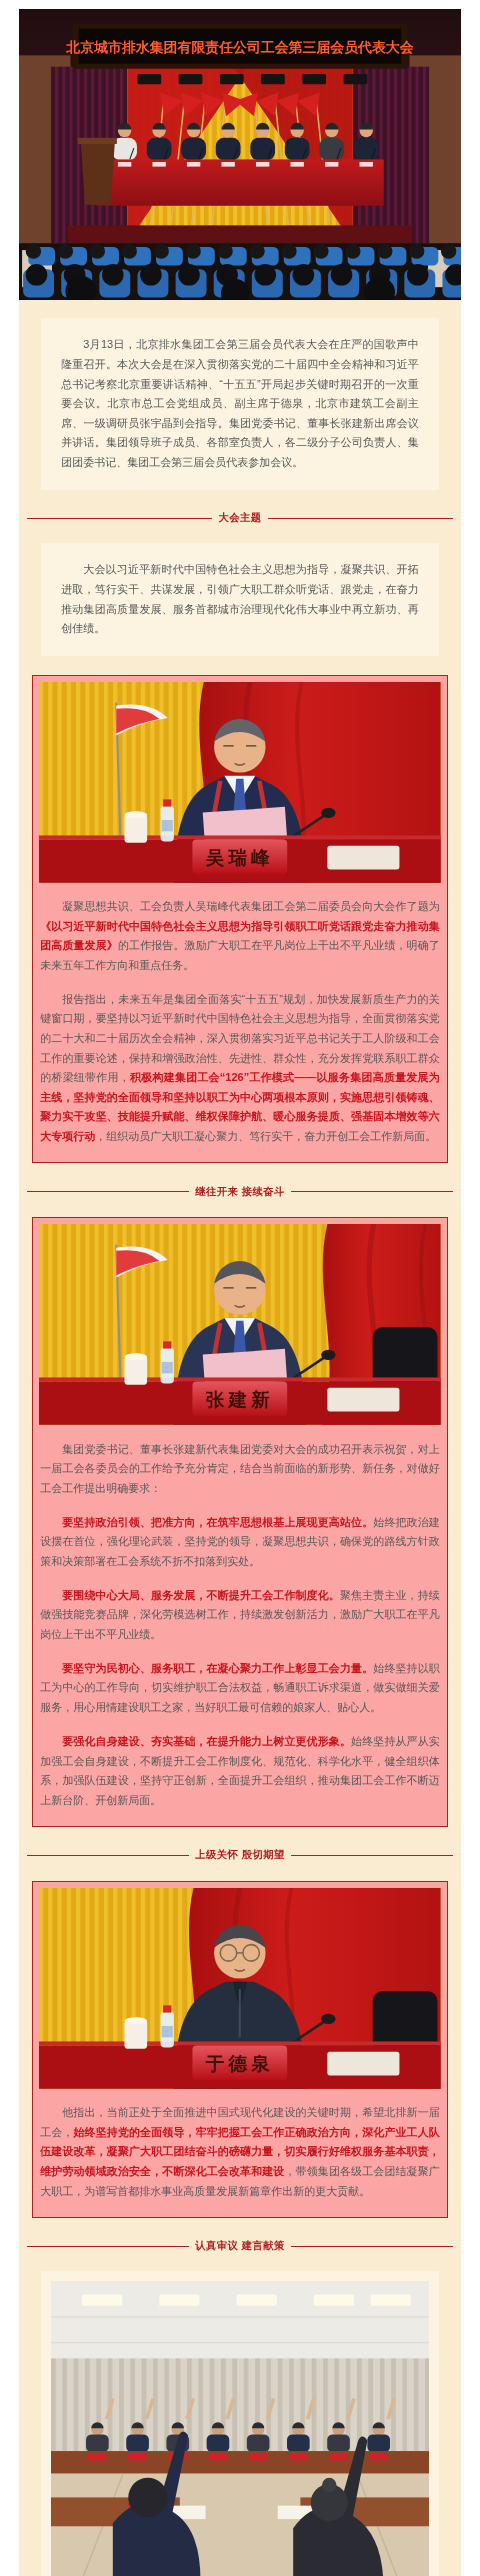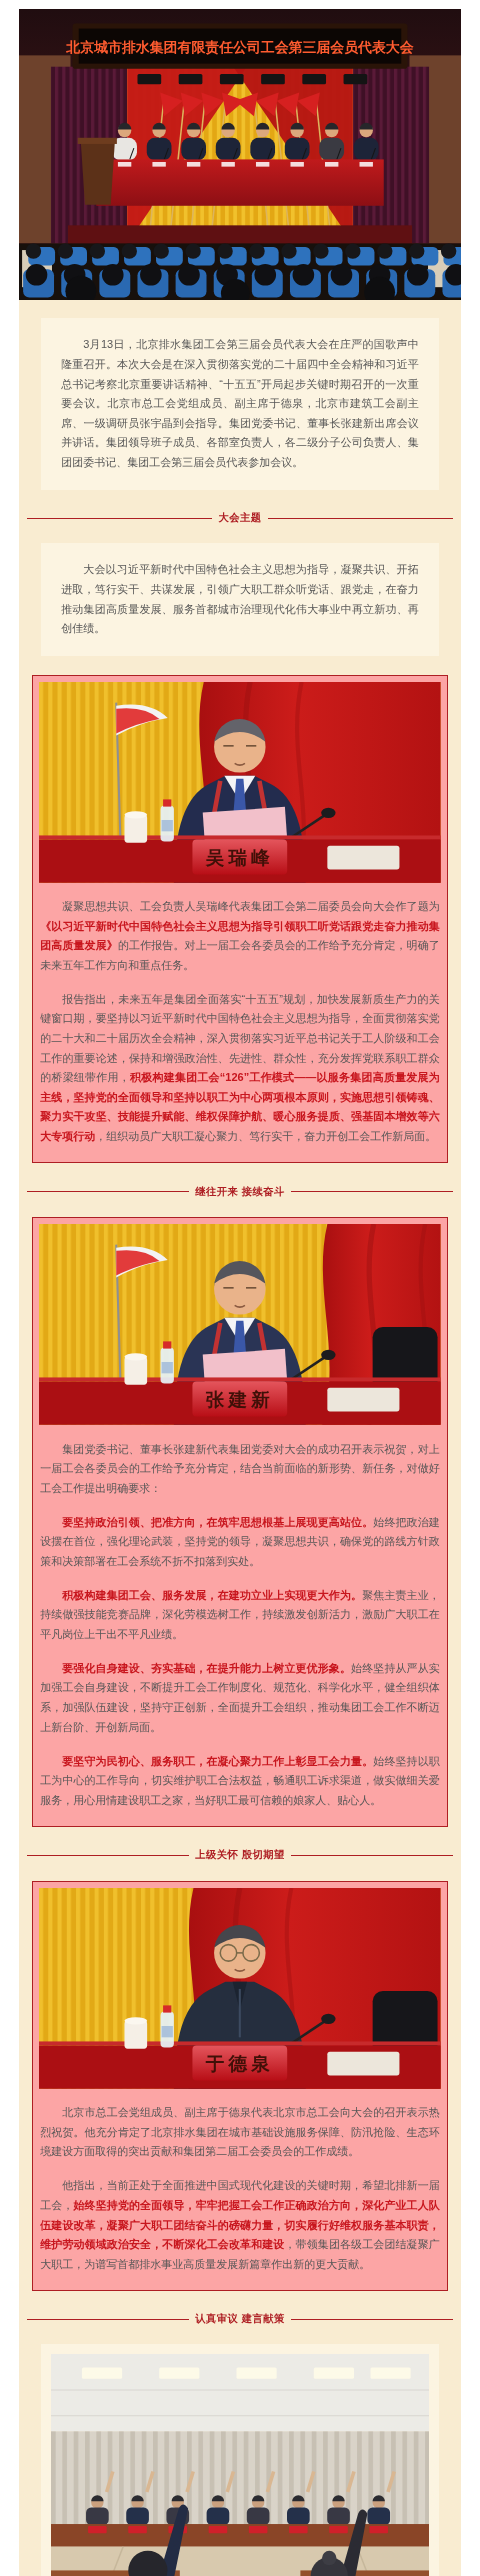--- a/index.html
+++ b/index.html
@@ -239,21 +239,21 @@
  <rect x="166" y="258" width="44" height="54" rx="6" fill="#f5efe6"></rect>
             <ellipse cx="188" cy="258" rx="22" ry="7" fill="#fbf7ef"></ellipse>
  <rect x="236" y="240" width="26" height="70" rx="8" fill="#e6f2f8" opacity="0.92"></rect>
             <rect x="241" y="228" width="16" height="14" fill="#d62a2a"></rect>
             <rect x="238" y="268" width="22" height="22" fill="#9db8d8" opacity="0.8"></rect>
  <rect x="560" y="318" width="140" height="46" rx="5" fill="#ece6db"></rect>
  <rect x="298" y="306" width="184" height="68" rx="8" fill="url(#spPlate5)"></rect>
  <text x="390" y="354" text-anchor="middle" font-size="36" font-weight="bold" letter-spacing="8" fill="#401008" font-family="&quot;DejaVu Serif&quot;,serif">吴瑞峰</text>
 </svg>
         </div>
-        <p class="para"><span class="tx">凝聚思想共识、工会负责人吴瑞峰代表集团工会第二届委员会向大会作了题为</span><span class="rb">《以习近平新时代中国特色社会主义思想为指导引领职工听党话跟党走奋力推动集团高质量发展》</span><span class="tx">的工作报告。对上一届工会各委员会的工作给予充分肯定，明确了未来五年工作方向和重点任务。</span></p>
+        <p class="para"><span class="tx">凝聚思想共识、工会负责人吴瑞峰代表集团工会第二届委员会向大会作了题为</span><span class="rb">《以习近平新时代中国特色社会主义思想为指导引领职工听党话跟党走奋力推动集团高质量发展》</span><span class="tx">的工作报告。激励广大职工在平凡岗位上干出不平凡业绩，明确了未来五年工作方向和重点任务。</span></p>
         <p class="para"><span class="tx">报告指出，未来五年是集团全面落实“十五五”规划，加快发展新质生产力的关键窗口期，要坚持以习近平新时代中国特色社会主义思想为指导，全面贯彻落实党的二十大和二十届历次全会精神，深入贯彻落实习近平总书记关于工人阶级和工会工作的重要论述，保持和增强政治性、先进性、群众性，充分发挥党联系职工群众的桥梁纽带作用，</span><span class="rb">积极构建集团工会“126”工作模式——以服务集团高质量发展为主线，坚持党的全面领导和坚持以职工为中心两项根本原则，实施思想引领铸魂、聚力实干攻坚、技能提升赋能、维权保障护航、暖心服务提质、强基固本增效等六大专项行动</span><span class="tx">，组织动员广大职工凝心聚力、笃行实干，奋力开创工会工作新局面。</span></p>
       </div>
       <div class="sec-header">
         <span class="hline"></span>
         <h2 class="sec-title">继往开来 接续奋斗</h2>
         <span class="hline"></span>
       </div>
       <div class="panel">
         <div class="photo-wrap">
           <svg class="photo" viewBox="0 0 780 390" preserveAspectRatio="none" xmlns="http://www.w3.org/2000/svg">
@@ -299,23 +299,23 @@
  <rect x="236" y="240" width="26" height="70" rx="8" fill="#e6f2f8" opacity="0.92"></rect>
             <rect x="241" y="228" width="16" height="14" fill="#d62a2a"></rect>
             <rect x="238" y="268" width="22" height="22" fill="#9db8d8" opacity="0.8"></rect>
  <rect x="560" y="318" width="140" height="46" rx="5" fill="#ece6db"></rect>
  <rect x="298" y="306" width="184" height="68" rx="8" fill="url(#spPlate7)"></rect>
  <text x="390" y="354" text-anchor="middle" font-size="36" font-weight="bold" letter-spacing="8" fill="#401008" font-family="&quot;DejaVu Serif&quot;,serif">张建新</text>
 </svg>
         </div>
         <p class="para"><span class="tx">集团党委书记、董事长张建新代表集团党委对大会的成功召开表示祝贺，对上一届工会各委员会的工作给予充分肯定，结合当前面临的新形势、新任务，对做好工会工作提出明确要求：</span></p>
         <p class="para"><span class="rb">要坚持政治引领、把准方向，在筑牢思想根基上展现更高站位。</span><span class="tx">始终把政治建设摆在首位，强化理论武装，坚持党的领导，凝聚思想共识，确保党的路线方针政策和决策部署在工会系统不折不扣落到实处。</span></p>
-        <p class="para"><span class="rb">积极构建集团工会、服务发展，在建功立业上实现更大作为。</span><span class="tx">聚焦主责主业，持续做强技能竞赛品牌，深化劳模选树工作，持续激发创新活力，激励广大职工在平凡岗位上干出不平凡业绩。</span></p>
+        <p class="para"><span class="rb">要围绕中心大局、服务发展，不断提升工会工作制度化。</span><span class="tx">聚焦主责主业，持续做强技能竞赛品牌，深化劳模选树工作，持续激发创新活力，激励广大职工在平凡岗位上干出不平凡业绩。</span></p>
+        <p class="para"><span class="rb">要坚守为民初心、服务职工，在凝心聚力工作上彰显工会力量。</span><span class="tx">始终坚持以职工为中心的工作导向，切实维护职工合法权益，畅通职工诉求渠道，做实做细关爱服务，用心用情建设职工之家，当好职工最可信赖的娘家人、贴心人。</span></p>
         <p class="para"><span class="rb">要强化自身建设、夯实基础，在提升能力上树立更优形象。</span><span class="tx">始终坚持从严从实加强工会自身建设，不断提升工会工作制度化、规范化、科学化水平，健全组织体系，加强队伍建设，坚持守正创新，全面提升工会组织，推动集团工会工作不断迈上新台阶、开创新局面。</span></p>
-        <p class="para"><span class="rb">要坚守为民初心、服务职工，在凝心聚力工作上彰显工会力量。</span><span class="tx">始终坚持以职工为中心的工作导向，切实维护职工合法权益，畅通职工诉求渠道，做实做细关爱服务，用心用情建设职工之家，当好职工最可信赖的娘家人、贴心人。</span></p>
       </div>
       <div class="sec-header">
         <span class="hline"></span>
         <h2 class="sec-title">上级关怀 殷切期望</h2>
         <span class="hline"></span>
       </div>
       <div class="panel">
         <div class="photo-wrap">
           <svg class="photo" viewBox="0 0 780 390" preserveAspectRatio="none" xmlns="http://www.w3.org/2000/svg">
  <defs>
@@ -355,21 +355,20 @@
  <rect x="166" y="258" width="44" height="54" rx="6" fill="#f5efe6"></rect>
             <ellipse cx="188" cy="258" rx="22" ry="7" fill="#fbf7ef"></ellipse>
  <rect x="236" y="240" width="26" height="70" rx="8" fill="#e6f2f8" opacity="0.92"></rect>
             <rect x="241" y="228" width="16" height="14" fill="#d62a2a"></rect>
             <rect x="238" y="268" width="22" height="22" fill="#9db8d8" opacity="0.8"></rect>
  <rect x="560" y="318" width="140" height="46" rx="5" fill="#ece6db"></rect>
  <rect x="298" y="306" width="184" height="68" rx="8" fill="url(#spPlate9)"></rect>
  <text x="390" y="354" text-anchor="middle" font-size="36" font-weight="bold" letter-spacing="8" fill="#401008" font-family="&quot;DejaVu Serif&quot;,serif">于德泉</text>
 </svg>
         </div>
-        <p class="para"><span class="tx">北京市总工会党组成员、副主席于德泉代表北京市总工会向大会的召开表示热烈祝贺。他充分肯定了北京排水集团在城市基础设施服务保障、防汛抢险、生态环境建设方面取得的突出贡献和集团第二届工会委员会的工作成绩。</span></p>
         <p class="para"><span class="tx">他指出，当前正处于全面推进中国式现代化建设的关键时期，希望北排新一届工会，</span><span class="rb">始终坚持党的全面领导，牢牢把握工会工作正确政治方向，深化产业工人队伍建设改革，凝聚广大职工团结奋斗的磅礴力量，切实履行好维权服务基本职责，维护劳动领域政治安全，不断深化工会改革和建设</span><span class="tx">，带领集团各级工会团结凝聚广大职工，为谱写首都排水事业高质量发展新篇章作出新的更大贡献。</span></p>
       </div>
       <div class="sec-header">
         <span class="hline"></span>
         <h2 class="sec-title">认真审议 建言献策</h2>
         <span class="hline"></span>
       </div>
       <div class="card card--photo">
         <div class="photo-wrap">
           <svg class="photo" viewBox="0 0 734 580" preserveAspectRatio="none" xmlns="http://www.w3.org/2000/svg">

